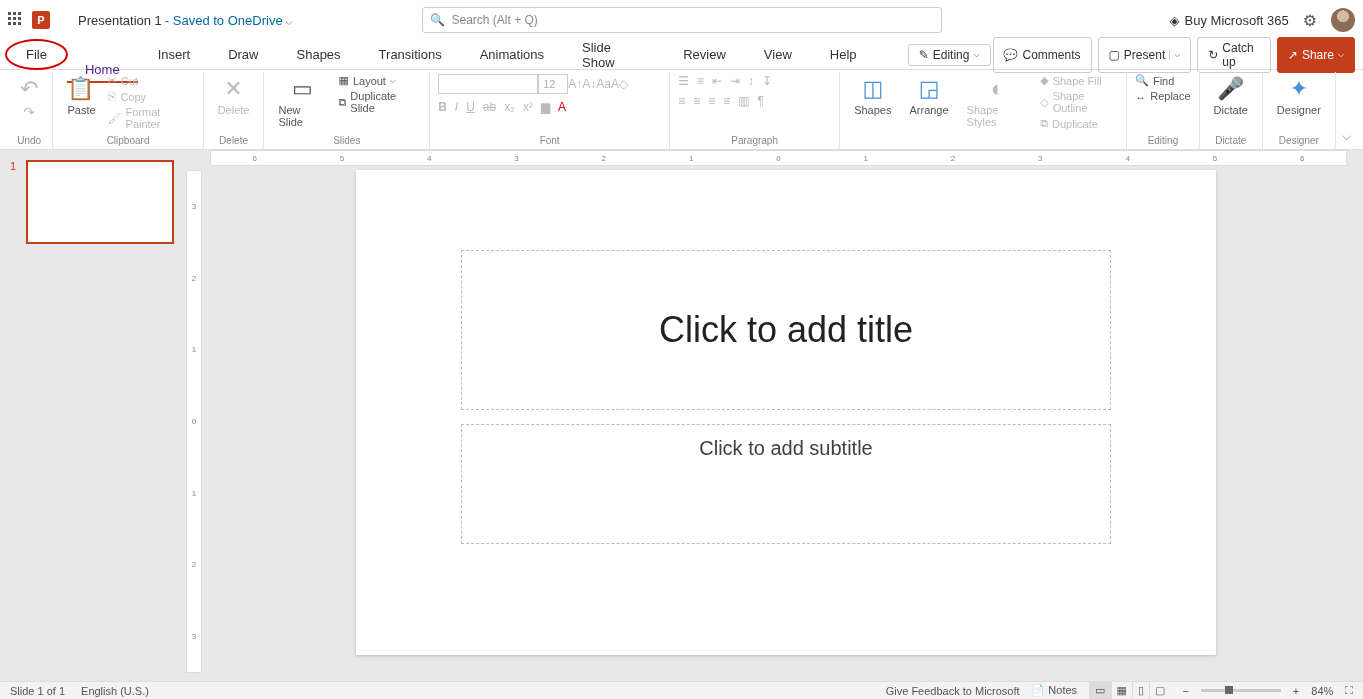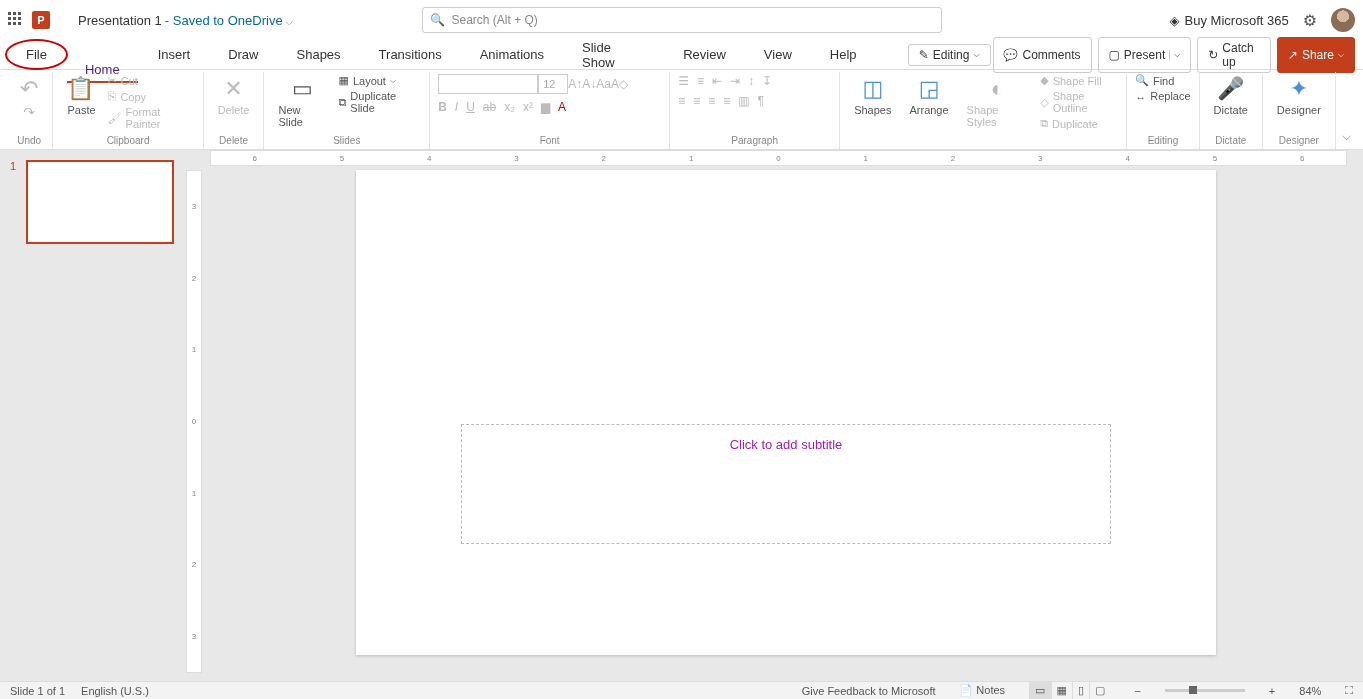--- a/index.html
+++ b/index.html
@@ -46,25 +46,25 @@
 
 .edit-area { display:flex; height: calc(699px - 40px - 30px - 80px - 18px); background:#e8e8e8;}
 .slide-panel { width:186px; background:#e8e8e8; padding:10px 10px; }
 .slide-num { font-size:11px; color:#c43e1c; }
 .thumb { width:148px; height:84px; background:#fff; border:2px solid #c43e1c; margin-left:6px;}
 .ruler-area { flex:1; position:relative; background:#e8e8e8; padding:8px 16px 0 24px;}
 .hruler { position:absolute;top:0;left:24px;right:16px;height:16px;background:#fff;border:1px solid #ddd; font-size:8px; display:flex; align-items:center; justify-content:space-around; color:#888;}
 .vruler { position:absolute;top:20px;left:0;width:16px;bottom:8px;background:#fff;border:1px solid #ddd; display:flex; flex-direction:column; justify-content:space-around; align-items:center; font-size:8px; color:#888;}
 .slide-canvas { position:absolute; left:170px; top:20px; width:860px; height:485px; background:#fff; box-shadow:0 1px 3px rgba(0,0,0,0.2);}
 .title-ph { position:absolute; left:105px; top:80px; width:650px; height:160px; border:1px dashed #bbb; display:flex; align-items:center; justify-content:center; font-size:36px; color:#222; font-weight:300;}
-.subtitle-ph { position:absolute; left:105px; top:254px; width:650px; height:120px; border:1px dashed #bbb; display:flex; align-items:flex-start; justify-content:center; padding-top:12px; font-size:13px; color:#a21caf;}
+.subtitle-ph { position:absolute; left:105px; top:254px; width:650px; height:120px; border:1px dashed #bbb; display:flex; align-items:flex-start; justify-content:center; padding-top:12px; font-size:20px; color:#404040;}
 
 
 .statusbar { height:18px; background:#f3f3f3; border-top:1px solid #ddd; display:flex; align-items:center; padding:0 10px; font-size:11px; color:#555; gap:16px;}
-.status-right { margin-left:auto; display:flex; align-items:center; gap:24px;}
+.status-right { margin-left:auto; display:flex; align-items:center; gap:12px;}
 .viewbtns { display:flex; gap:0;}
 .viewbtns span { padding:2px 5px; border-left:1px solid #ddd;}
 .viewbtns span.on { background:#ddd;}
 .slider { width:80px; height:3px; background:#ccc; position:relative;}
 .slider::after { content:''; position:absolute; left:30%; top:-3px; width:8px; height:8px; background:#666;}
 </style>
 </head>
 <body>
 
 <div class="titlebar">
@@ -339,20 +339,21 @@
     <div class="vruler">
       <span>3</span>
         <span>2</span>
         <span>1</span>
         <span>0</span>
         <span>1</span>
         <span>2</span>
         <span>3</span>
     </div>
     <div class="slide-canvas">
+      <div class="title-ph">Click to add title</div>
       <div class="subtitle-ph">Click to add subtitle</div>
     </div>
   </div>
 </div>
 
 <div class="statusbar">
   <span>Slide 1 of 1</span>
   <span>English (U.S.)</span>
   <div class="status-right">
     <span>Give Feedback to Microsoft</span>

